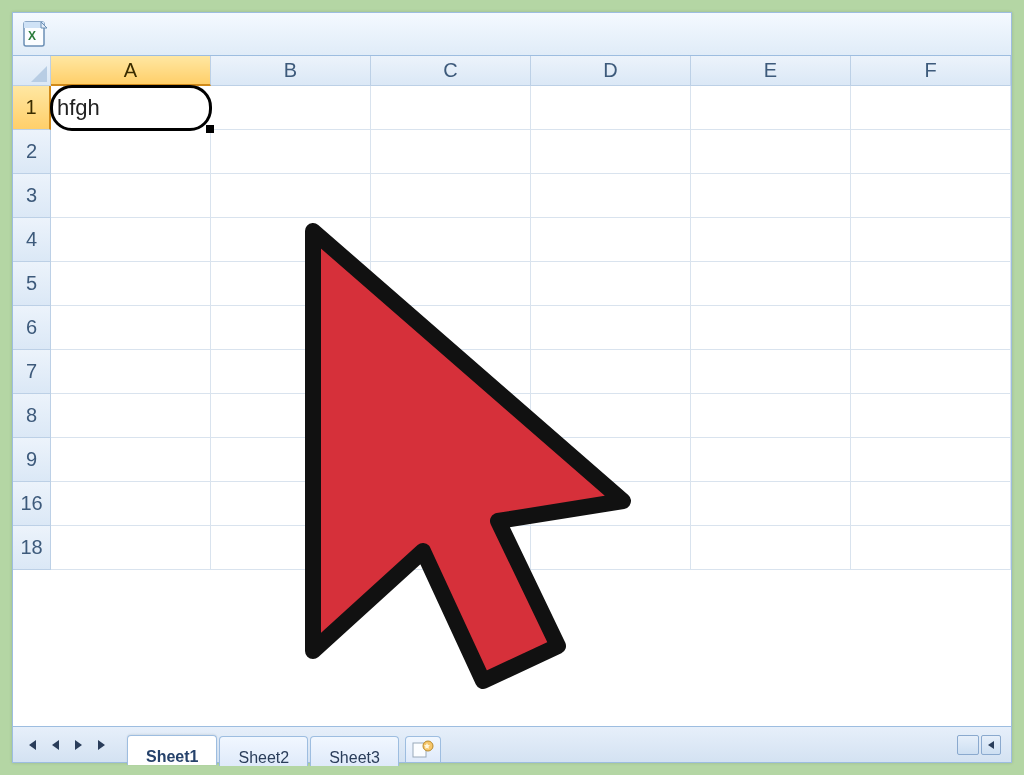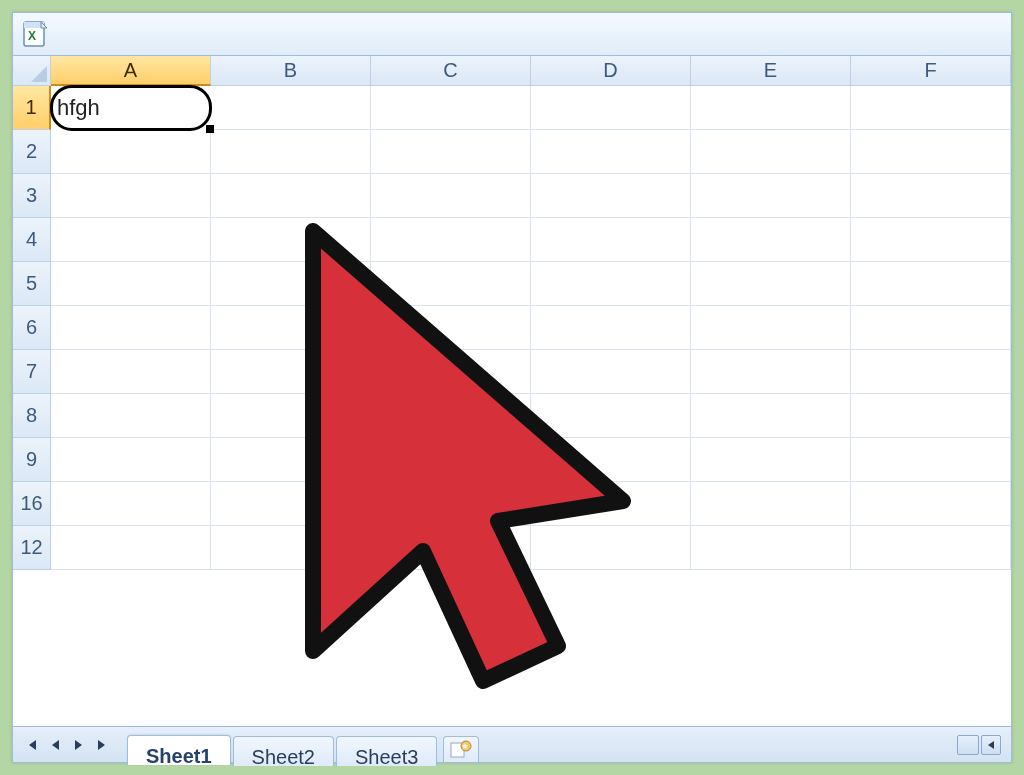--- a/index.html
+++ b/index.html
@@ -149,21 +149,21 @@
   }
   .tab {
     height: 30px;
     padding: 12px 18px 0 18px;
     background: linear-gradient(#f1f7ff,#dfeafa);
     border: 1px solid #9dbde0;
     border-bottom: none;
     border-top-left-radius: 4px;
     border-top-right-radius: 4px;
     margin-right: 2px;
-    font-size: 20px;
+    font-size: 16px;
     color: #2a3d5a;
     display:flex; align-items:center;
     position:relative;
     top: 4px;
     cursor:pointer;
   }
   .tab.active {
     background: #fff;
     font-weight: bold;
     color: #26426b;
@@ -331,21 +331,21 @@
           <div class="row">
             <div class="row-header">16</div>
             <div class="cell"></div>
             <div class="cell"></div>
             <div class="cell"></div>
             <div class="cell"></div>
             <div class="cell"></div>
             <div class="cell"></div>
           </div>
           <div class="row">
-            <div class="row-header">12</div>
+            <div class="row-header">18</div>
             <div class="cell"></div>
             <div class="cell"></div>
             <div class="cell"></div>
             <div class="cell"></div>
             <div class="cell"></div>
             <div class="cell"></div>
           </div>
         </div>
 
       <div class="cursor-overlay">

